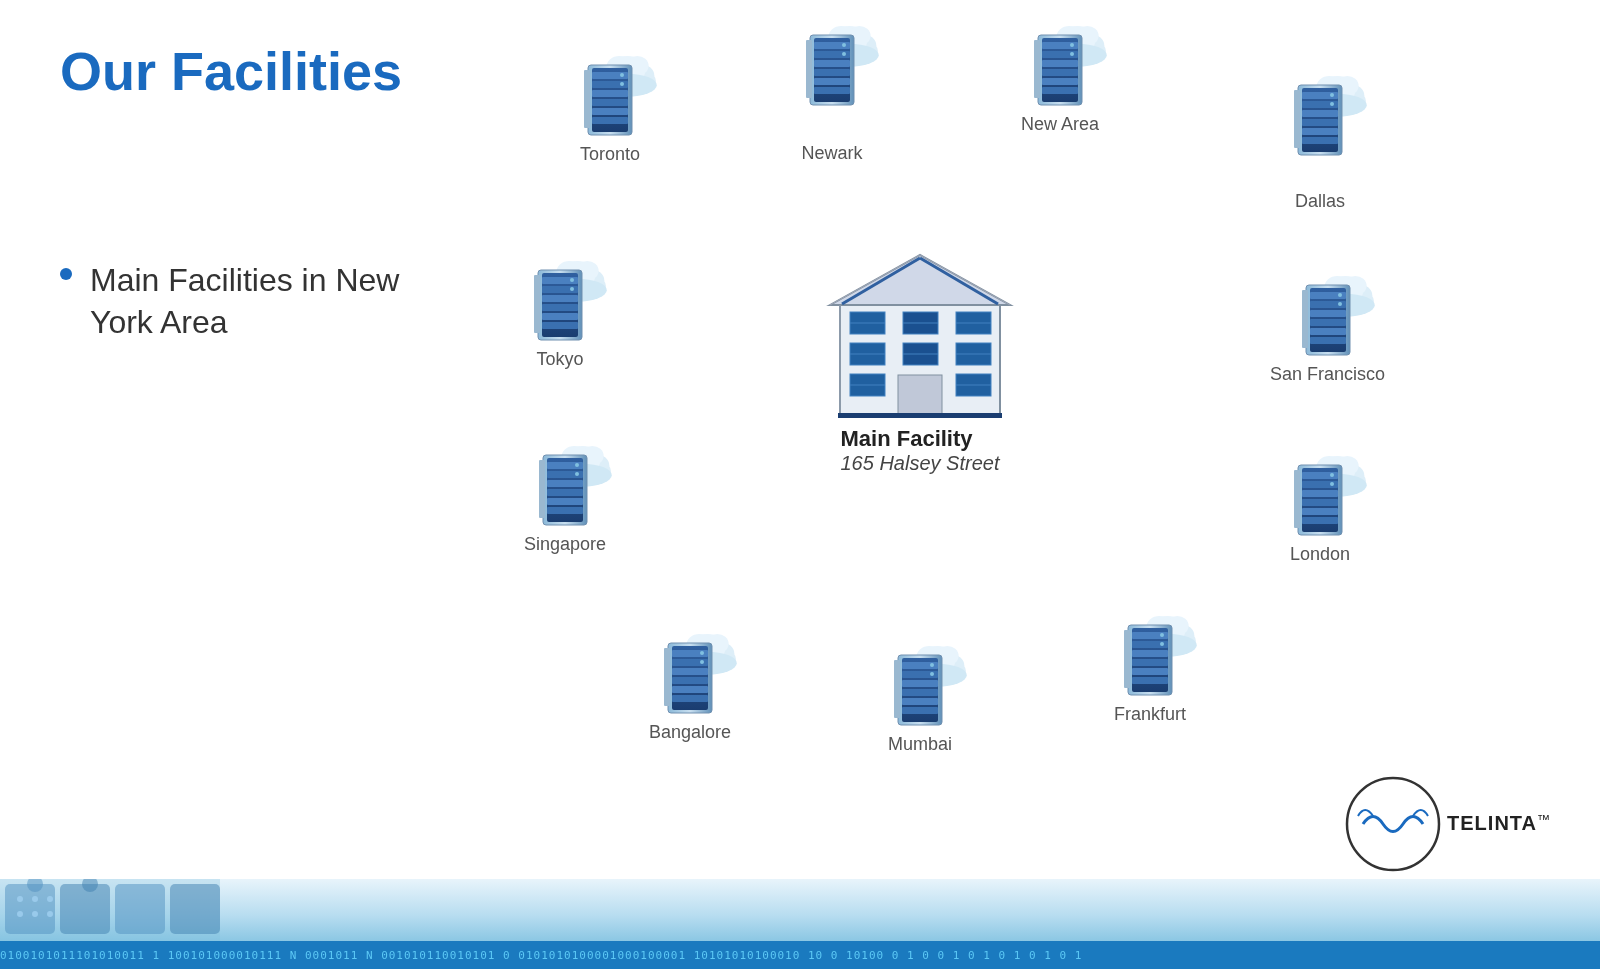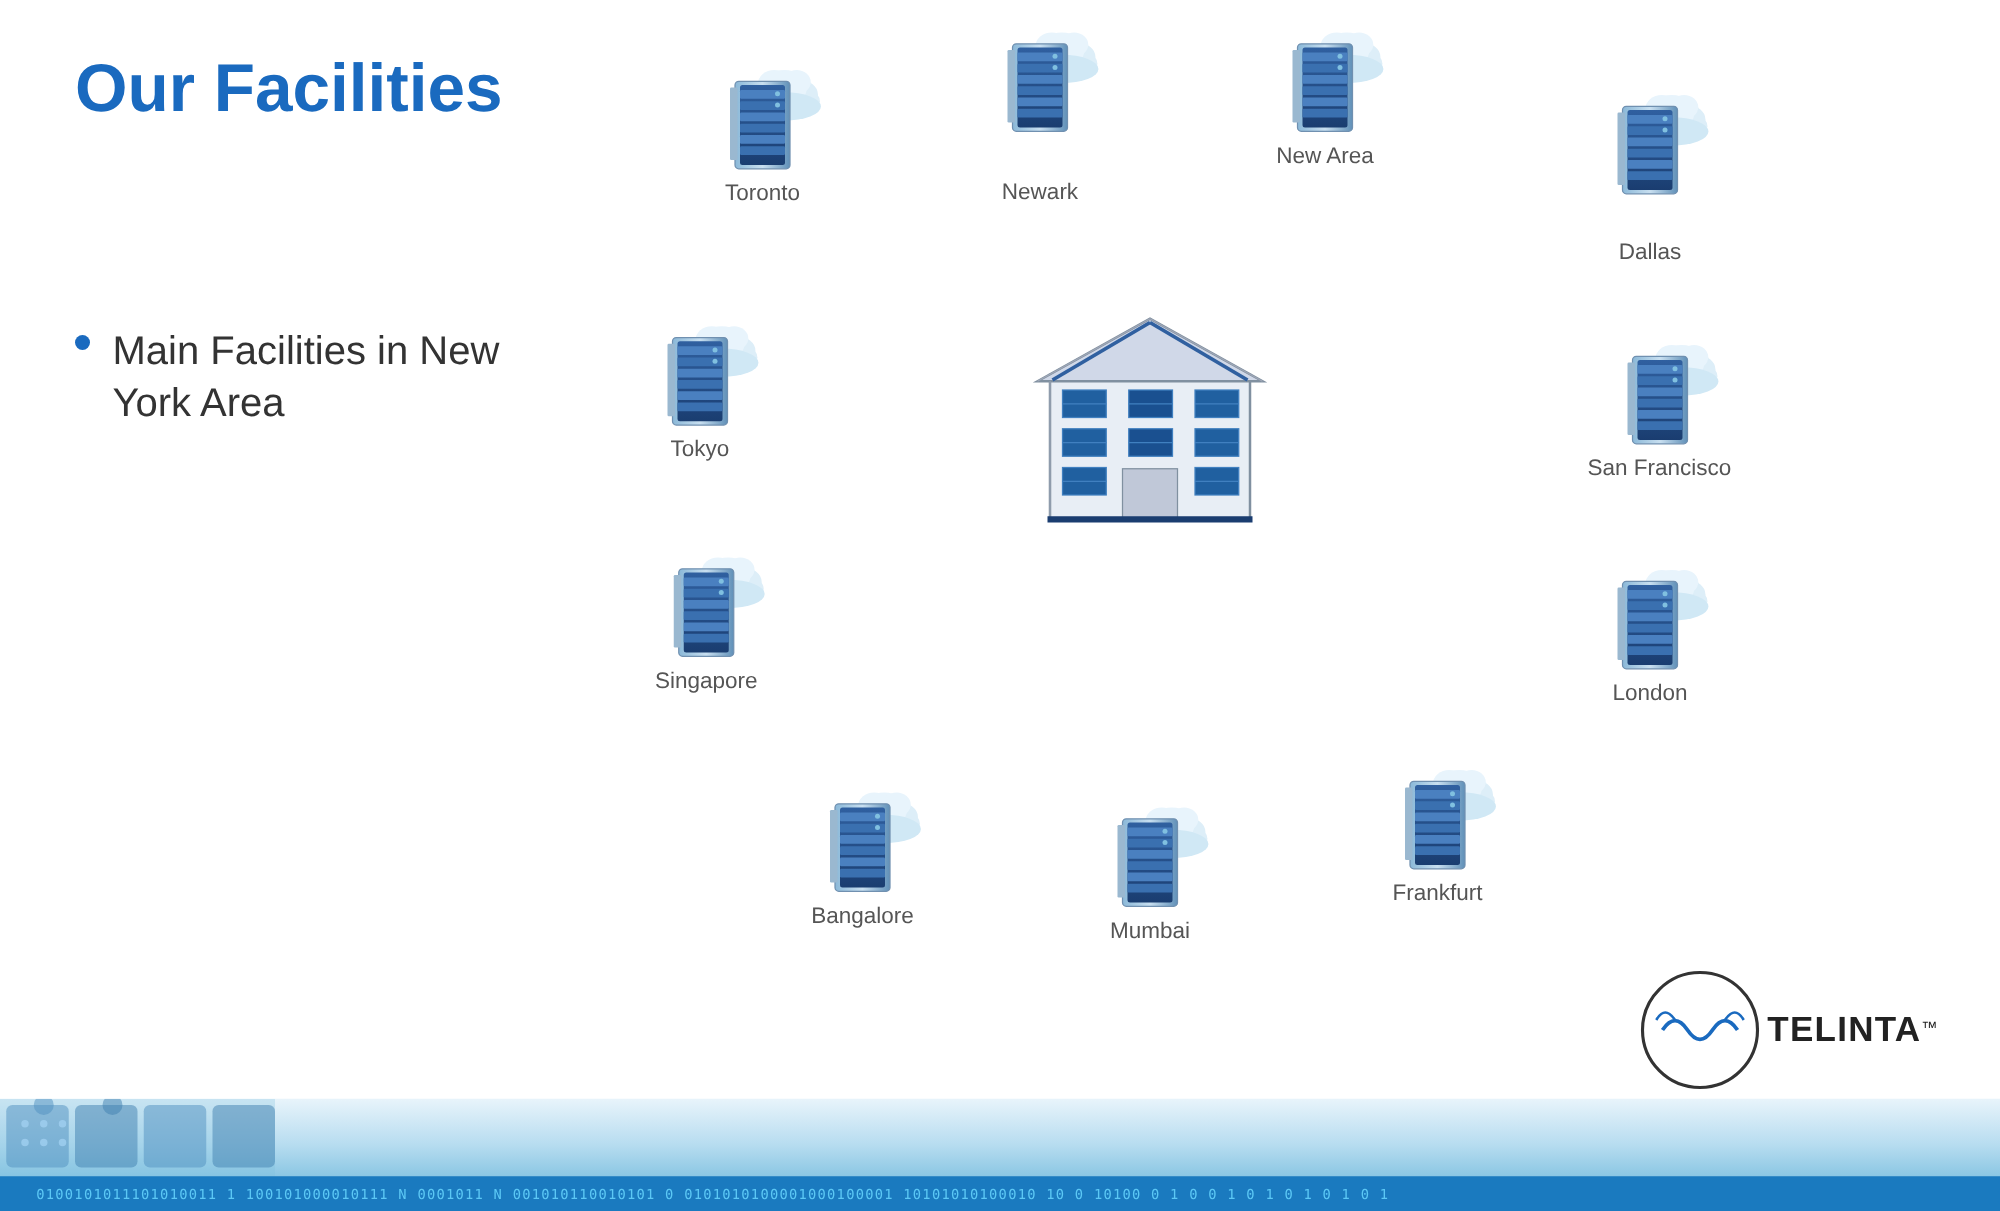--- a/index.html
+++ b/index.html
@@ -33,21 +33,20 @@
       align-items: center;
       overflow: hidden;
       z-index: 2;
     }
     .bottom-binary span {
       color: #5cc8f5;
       font-size: 11px;
       font-family: monospace;
       letter-spacing: 1px;
       white-space: nowrap;
-      padding-left: 29px;
     }
 
     
     .page-title {
       position: absolute;
       top: 40px;
       left: 60px;
       font-size: 54px;
       font-weight: 800;
       color: #1a6abf;
@@ -156,21 +155,21 @@
     
     .telinta-logo {
       position: absolute;
       bottom: 95px;
       right: 50px;
       z-index: 10;
       display: flex;
       align-items: center;
     }
     .telinta-text {
-      font-size: 28px;
+      font-size: 20px;
       font-weight: 700;
       color: #222;
       letter-spacing: 1px;
     }
     .telinta-tm {
       font-size: 13px;
       vertical-align: super;
       color: #222;
     }
   </style>
@@ -376,20 +375,24 @@
       <line x1="20" y1="65" x2="20" y2="175" stroke="#b0b8c8" stroke-width="0.5"></line>
 
       <line x1="10" y1="65" x2="100" y2="15" stroke="#a0a8b8" stroke-width="1"></line>
       <line x1="100" y1="15" x2="190" y2="65" stroke="#a0a8b8" stroke-width="1"></line>
 
       <line x1="22" y1="64" x2="100" y2="18" stroke="#3060a0" stroke-width="3"></line>
       <line x1="100" y1="18" x2="178" y2="64" stroke="#3060a0" stroke-width="3"></line>
 
       <rect x="18" y="173" width="164" height="5" fill="#1a3d70"></rect>
     </svg>
+    <div>
+      <div class="main-label">Main Facility</div>
+      <div class="main-address">165 Halsey Street</div>
+    </div>
   </div>
 
   <div class="facility-node" style="top:270px; left:840px;">
     <div class="icon-wrap">
       <svg class="cloud-svg" viewBox="0 0 80 55" fill="none" xmlns="http://www.w3.org/2000/svg">
         <ellipse cx="40" cy="35" rx="35" ry="18" fill="#ddeef8"></ellipse>
         <ellipse cx="25" cy="30" rx="20" ry="16" fill="#ddeef8"></ellipse>
         <ellipse cx="55" cy="28" rx="18" ry="14" fill="#ddeef8"></ellipse>
         <ellipse cx="40" cy="22" rx="22" ry="18" fill="#e8f4fc"></ellipse>
         <ellipse cx="30" cy="18" rx="16" ry="14" fill="#e8f4fc"></ellipse>

